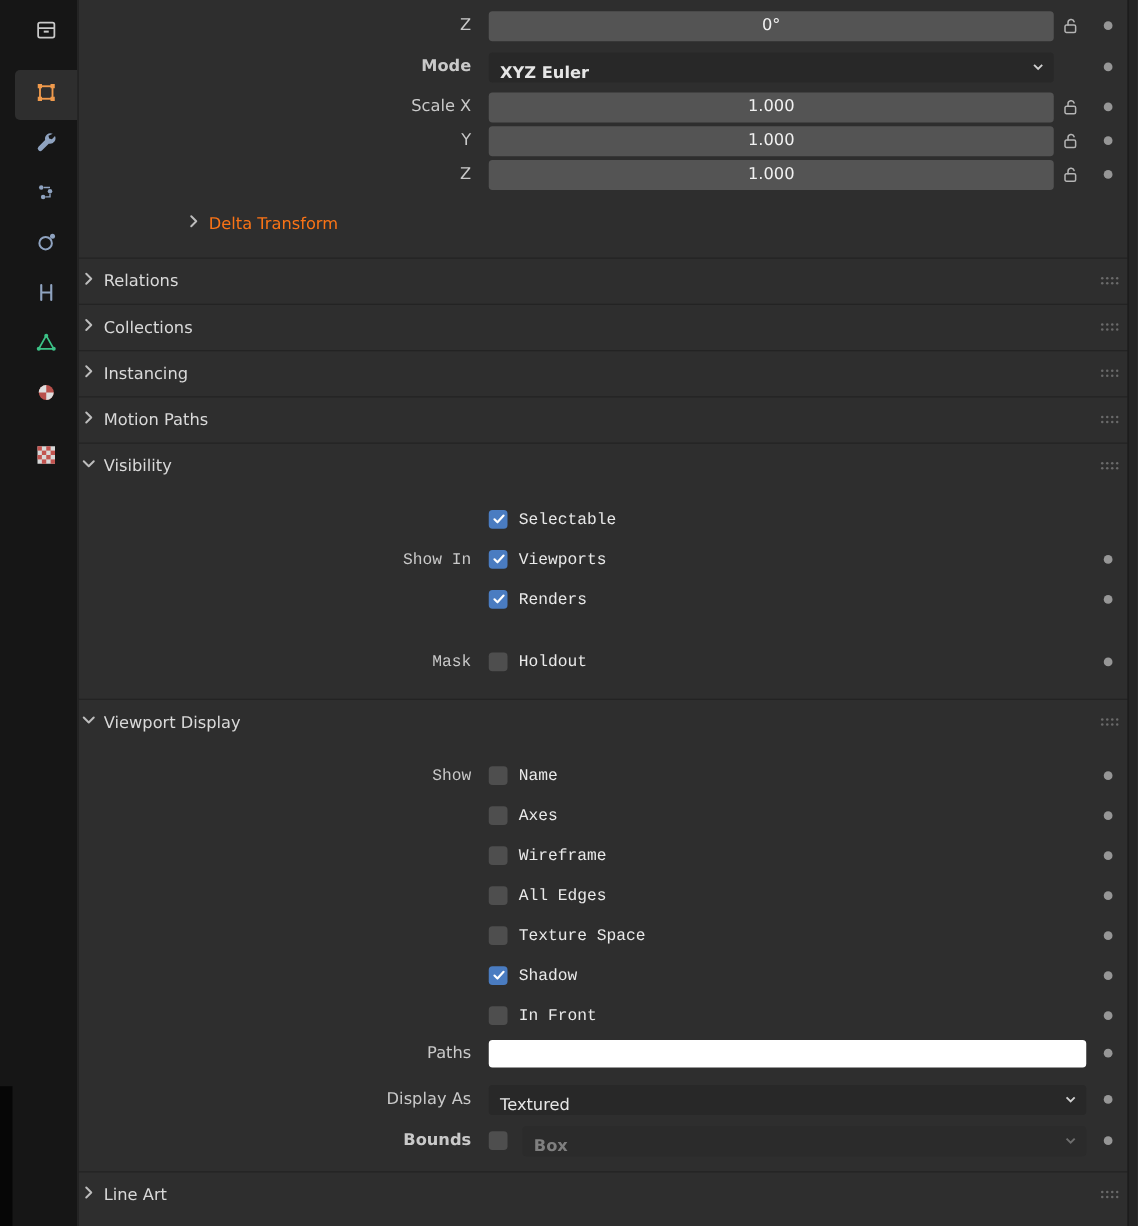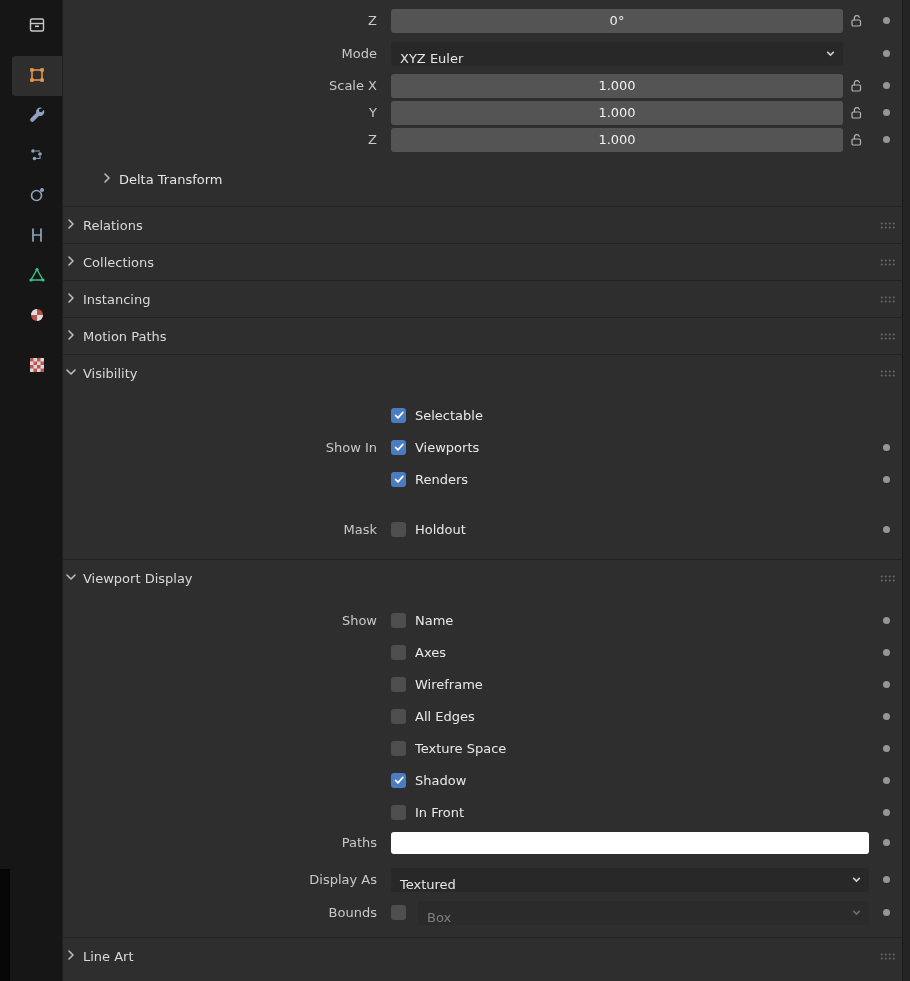--- a/index.html
+++ b/index.html
@@ -64,47 +64,47 @@
   .dd.disabled { background:#2b2b2b; color:#7f7f7f; }
   .dd.disabled path { stroke:#6e6e6e; }
 
   .dot { width:7px; height:7px; border-radius:50%; background:#969696; }
 
   .colorswatch {
     width:100%; height:22px; border-radius:3px; background:#fff;
   }
 
   
-  .check-row { display:flex; align-items:center; height:32px; }
+  .check-row { display:flex; align-items:center; height:32px;font-family:Liberation Mono, monospace; }
   .cb {
     width:15px; height:15px; border-radius:3px; background:#4e4e4e;
     display:flex; align-items:center; justify-content:center; flex-shrink:0;
   }
   .cb svg { display:none; }
   .cb[data-checked="true"] { background:#4a7cc1; }
   .cb[data-checked="true"] svg { display:block; }
   .cb-label { margin-left:9px; color:#e9e9e9; }
   .spacer { flex:1; }
 
   
   .phead {
     height:37px; border-top:1px solid #232323;
     display:flex; align-items:center; padding-left:0;
     position:relative; color:#d9d9d9;
   }
   .phead .ph-label { margin-left:4px; }
   .drag { position:absolute; right:8px; top:50%; transform:translateY(-50%); opacity:.8; }
   .subhead {
     height:26px; margin-top:14px; margin-bottom:8px;
-    display:flex; align-items:center; padding-left:36px; color:#e5e5e5;
+    display:flex; align-items:center; padding-left:36px; color:#f97316;margin-left:48px;
   }
   .subhead .ph-label { margin-left:4px; }
   .pbody-vis { padding:8px 0 14px 0; }
   .pbody-vd  { padding:8px 0 10px 0; }
-  .mt8  { margin-top:8px; }
+  .mt8  { margin-top:8px;font-weight:bold; }
   .mt7  { margin-top:7px; }
   .mt18 { margin-top:18px; }
   .mt12 { margin-top:12px; }
   .pad-bottom { height:6px; }
 </style>
 </head>
 <body>
 
 <div class="app">
 

